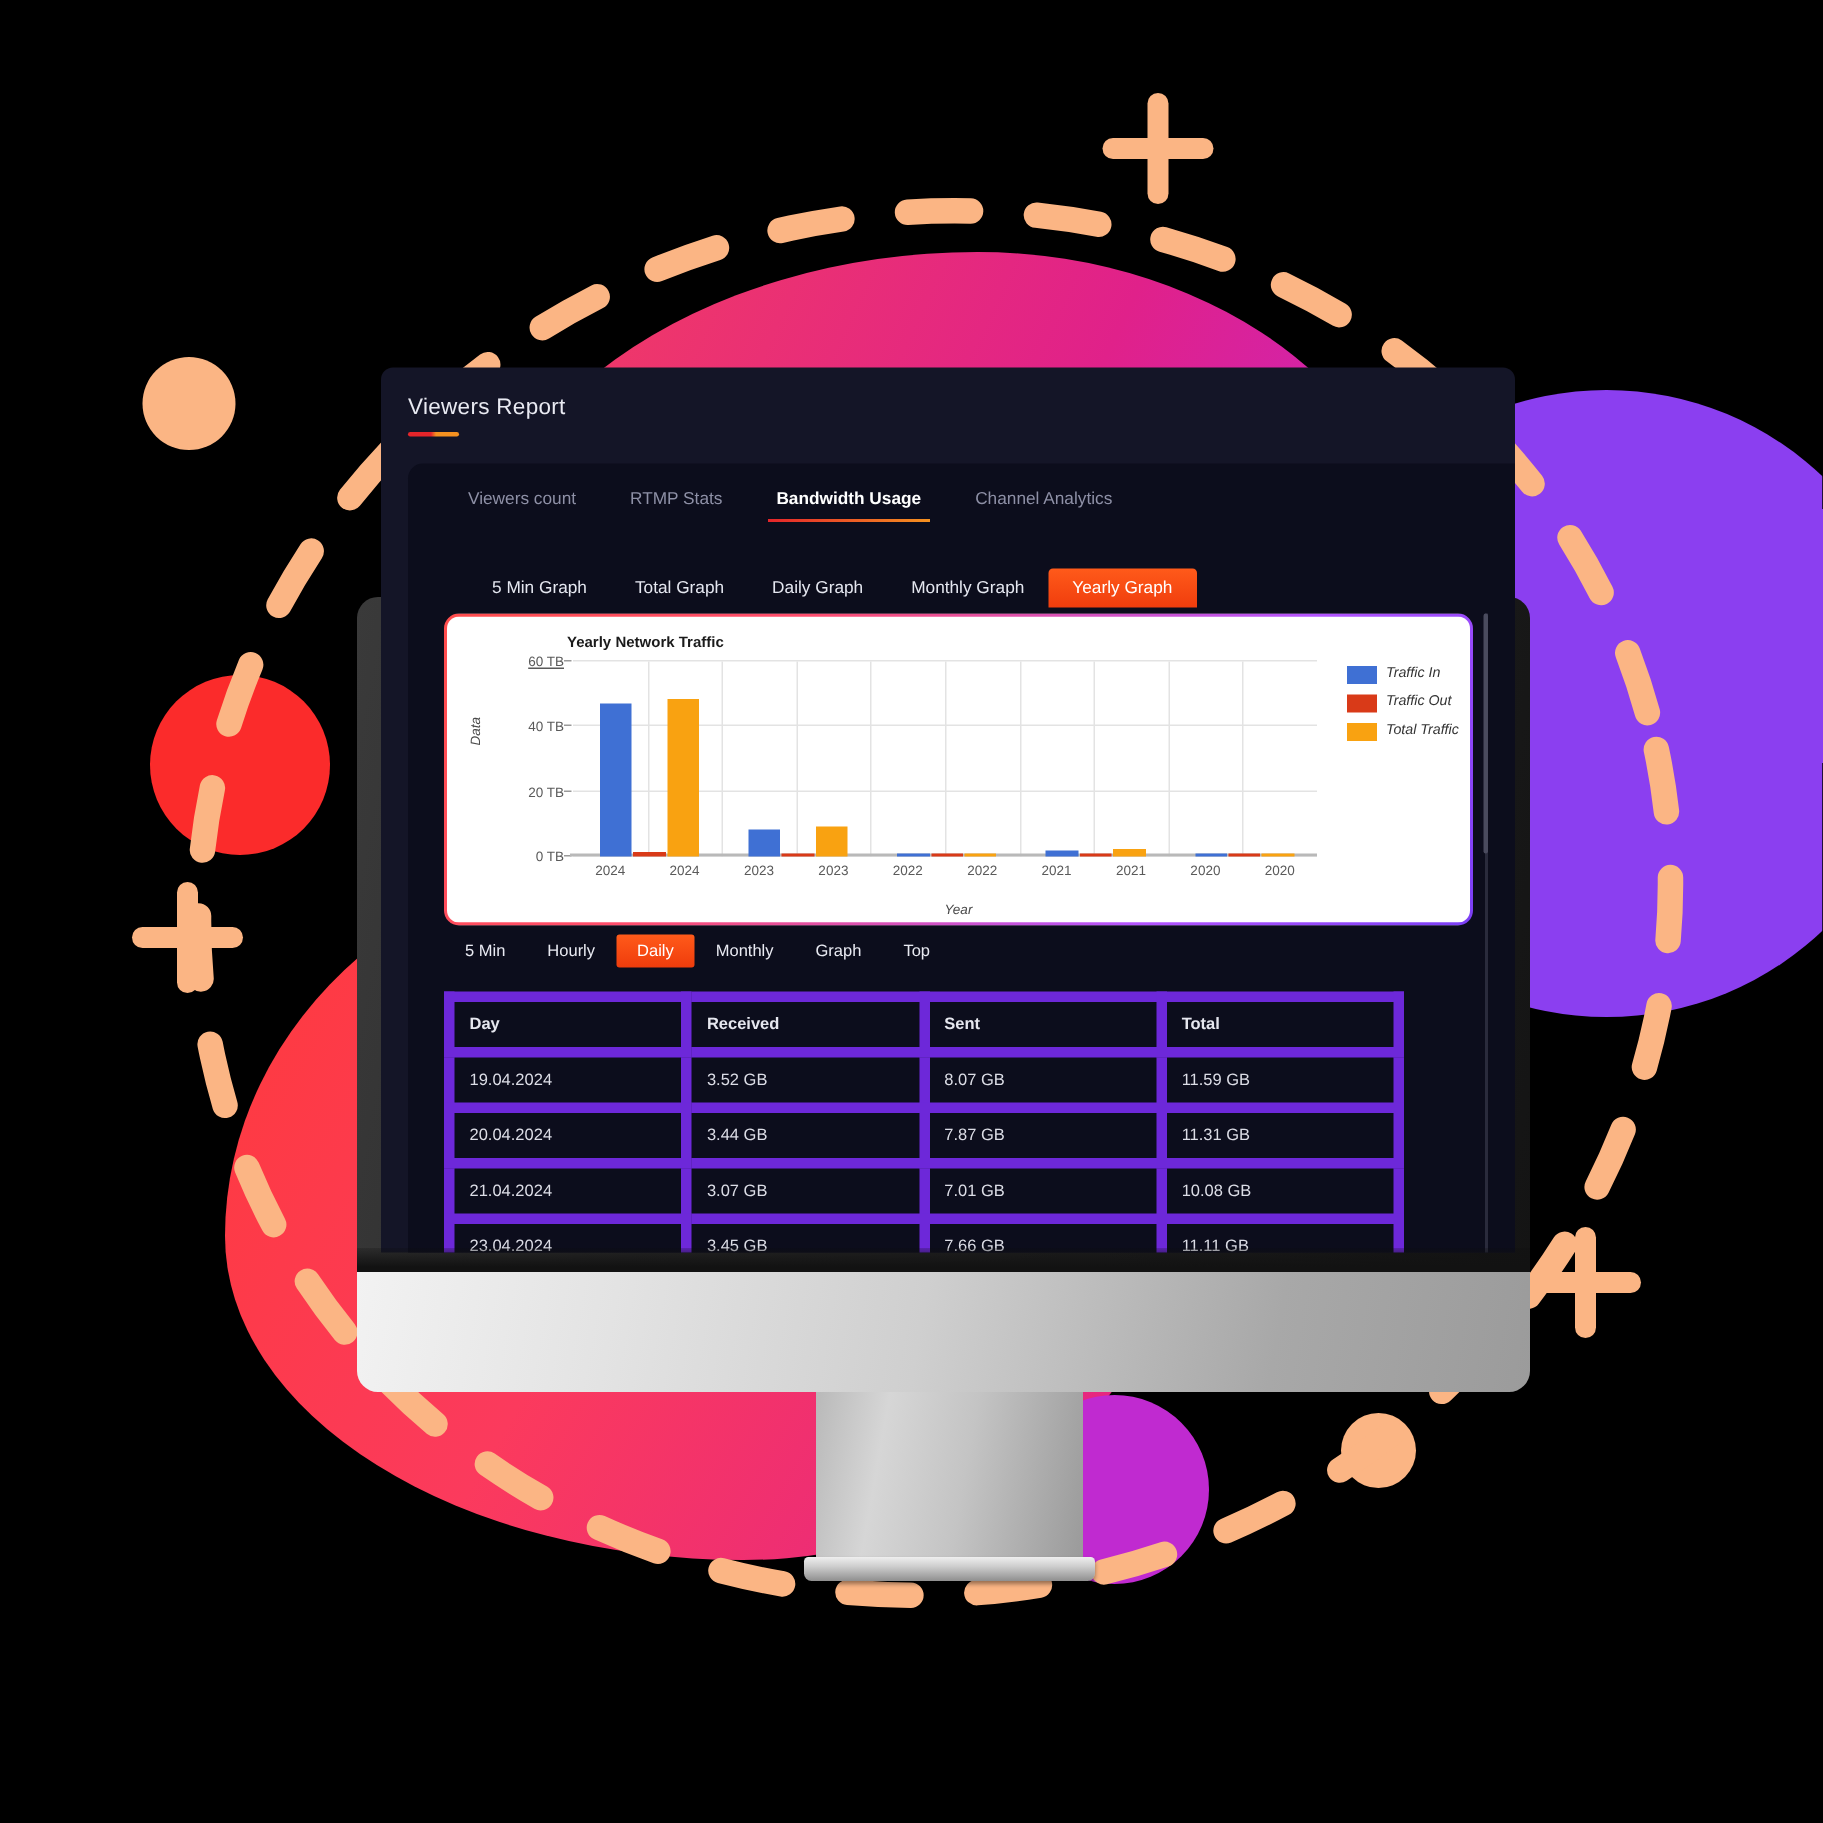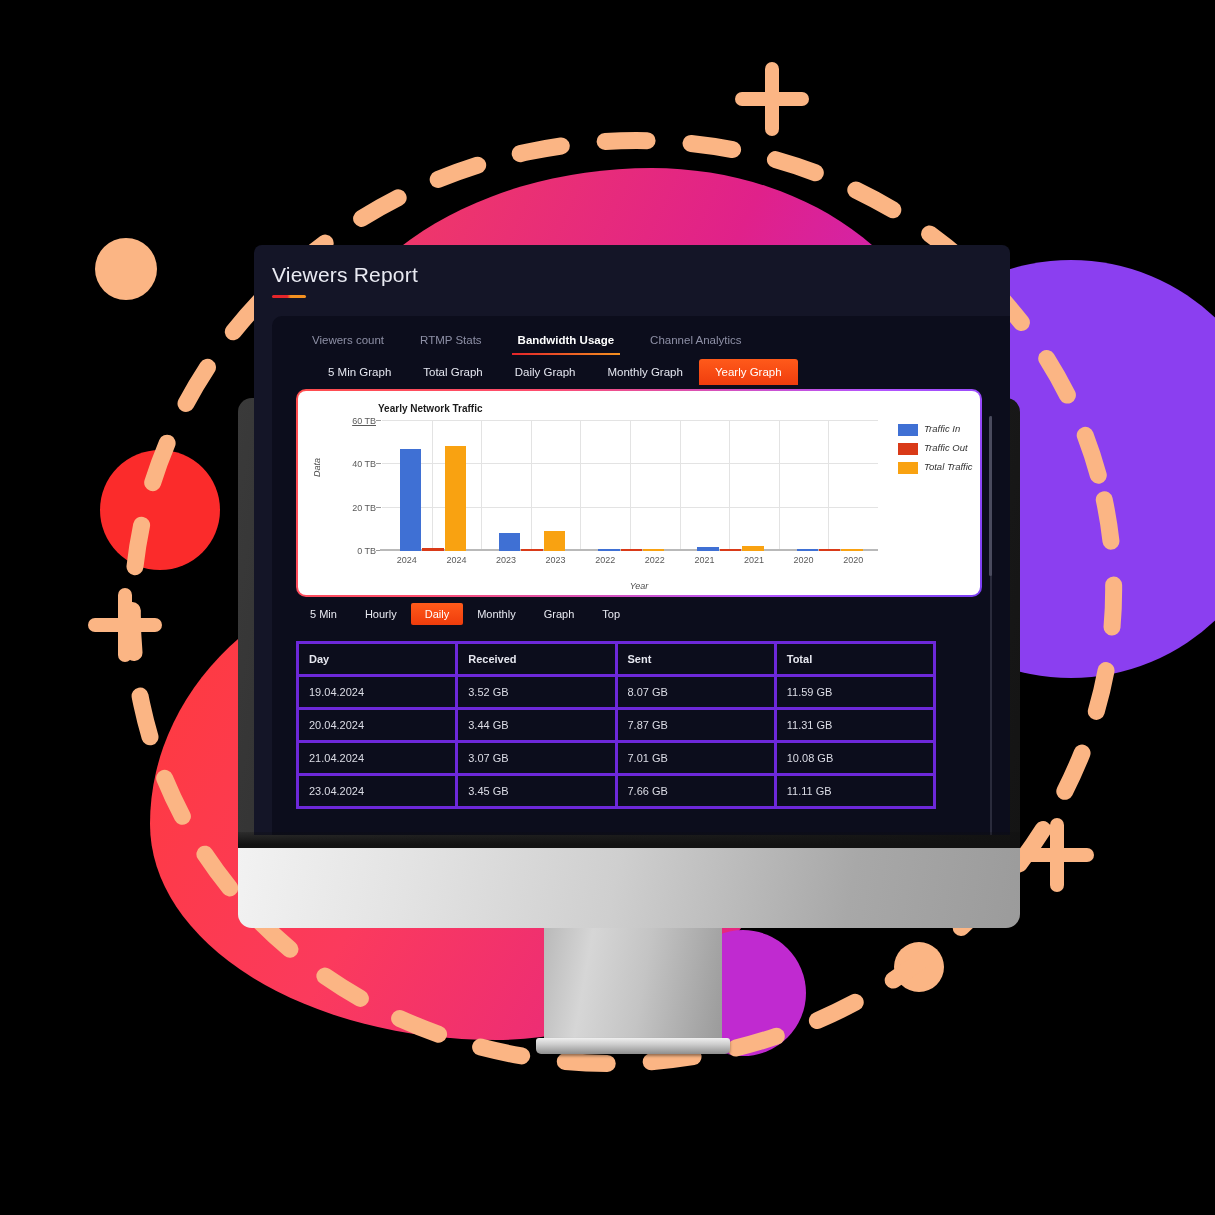--- a/index.html
+++ b/index.html
@@ -74,40 +74,40 @@
   }
 
   
   .app {
     position: absolute; left: 254px; top: 245px; width: 756px; height: 590px;
     background: #141527;
     border-radius: 8px 8px 0 0;
     overflow: hidden;
   }
   .app-header { padding: 18px 18px 10px 18px; }
-  .app-title { color: #e9eaf2; font-size: 21px; letter-spacing: .2px; }
+  .app-title { color: #e9eaf2; font-size: 15px; letter-spacing: .2px; }
   .title-rule {
     margin-top: 8px; width: 34px; height: 3px; border-radius: 2px;
     background: linear-gradient(90deg,#e5252a 0%, #e5252a 45%, #f59120 55%, #f59120 100%);
   }
 
   .panel {
     margin: 8px 0 0 18px; width: 738px; min-height: 540px;
     background: #0c0d1c; border-radius: 10px 0 0 0; position: relative;
   }
 
   .tabs { display: flex; align-items: flex-end; padding: 18px 0 0 40px; gap: 0; }
   .tab { color: #8e90a6; font-size: 11.5px; padding: 0 0 9px 0; margin-right: 36px; cursor: pointer; position: relative; white-space: nowrap; }
   .tab.active { color: #fff; font-weight: bold; }
   .tab.active::after {
     content: ""; position: absolute; left: -6px; right: -6px; bottom: 0; height: 2px;
     background: linear-gradient(90deg,#e5252a 0%,#f59120 100%);
   }
 
-  .graphtabs { display: flex; align-items: stretch; margin: 4px 0 0 40px; }
+  .graphtabs { display: flex; align-items: stretch; margin: 31px 0 0 40px; }
   .gtab { color: #e5e7f0; font-size: 11.5px; padding: 7px 16px; cursor: pointer; white-space: nowrap; }
   .gtab.active { background: linear-gradient(180deg,#ff5a1a 0%,#f03d0d 100%); color: #fff; border-radius: 3px 3px 0 0; }
 
   
   .chartcard {
     margin: 4px 0 0 24px; width: 686px; height: 208px;
     background: #fff; border-radius: 10px;
     border: 2px solid transparent;
     background-image: linear-gradient(#fff,#fff), linear-gradient(120deg,#ff4d4d 0%, #ff4d6d 30%, #b455ff 72%, #7b3ff5 100%);
     background-origin: border-box; background-clip: padding-box, border-box;
@@ -139,21 +139,21 @@
   .legend-label { font-size: 9.5px; color: #333; line-height: 11px; }
 
   
   .subtabs { display: flex; margin: 6px 0 0 24px; }
   .stab { color: #e9eaf2; font-size: 11px; padding: 5px 14px; cursor: pointer; }
   .stab.active { background: linear-gradient(180deg,#ff5a1a 0%,#ef3c0c 100%); color: #fff; border-radius: 2px; }
 
   
   .tablewrap { margin: 16px 0 0 24px; width: 640px; }
   table { border-collapse: collapse; width: 100%; table-layout: fixed; }
-  th, td { border: 3px solid #6d28d9; padding: 9px 10px; text-align: left; font-size: 11px; color: #e6e7ef; }
+  th, td { border: 7px solid #6d28d9; padding: 9px 10px; text-align: left; font-size: 11px; color: #e6e7ef; }
   th { font-weight: bold; }
   td { color: #dcdde6; }
   tr { height: 31px; }
 
   
   .scroll-track { position: absolute; right: 18px; top: 100px; width: 2px; height: 490px; background: #2a2b3c; }
   .scroll-thumb { position: absolute; right: 18px; top: 100px; width: 3px; height: 160px; background: #4a4b5e; border-radius: 2px; }
 
   .clip-bottom { position: absolute; left: 238px; top: 832px; width: 782px; height: 18px;
                  background: linear-gradient(180deg, rgba(10,10,10,.2), #121212 70%); }

